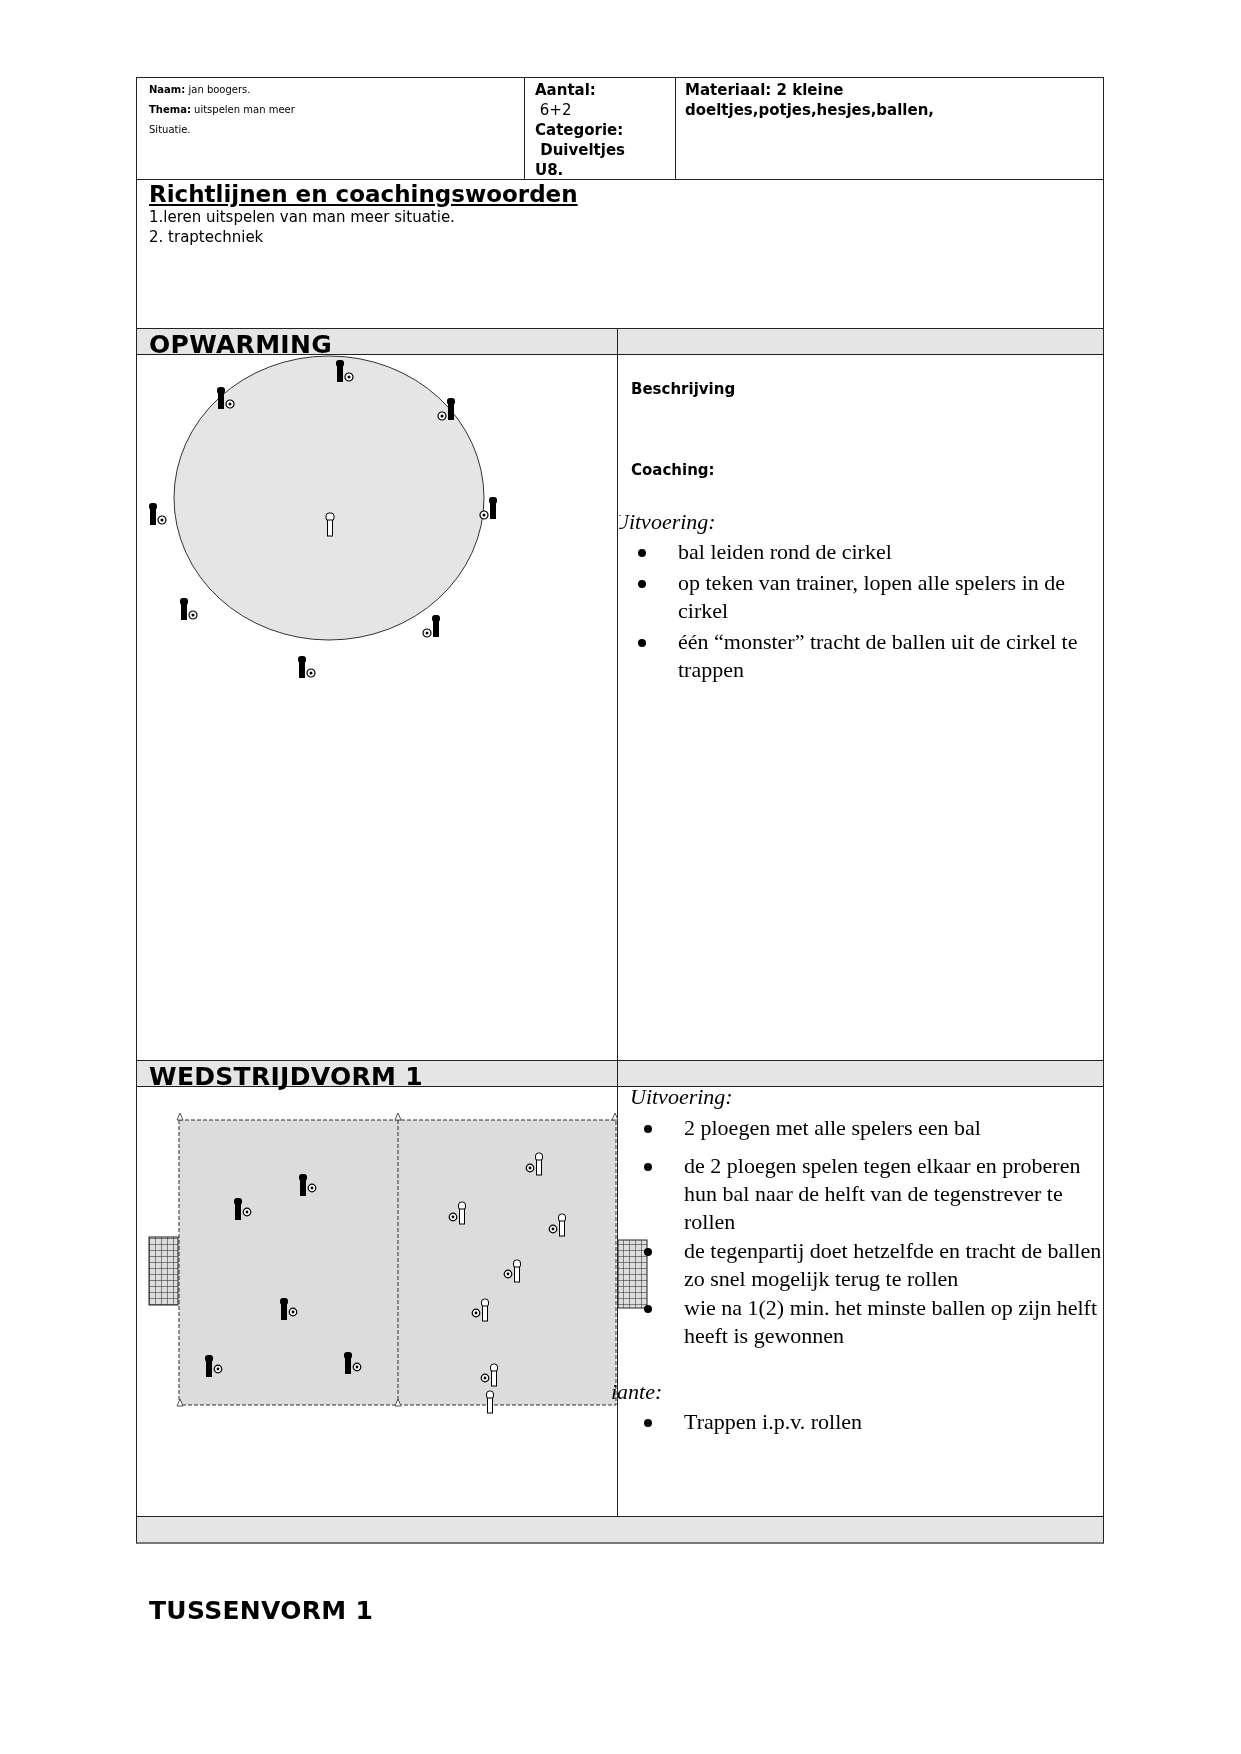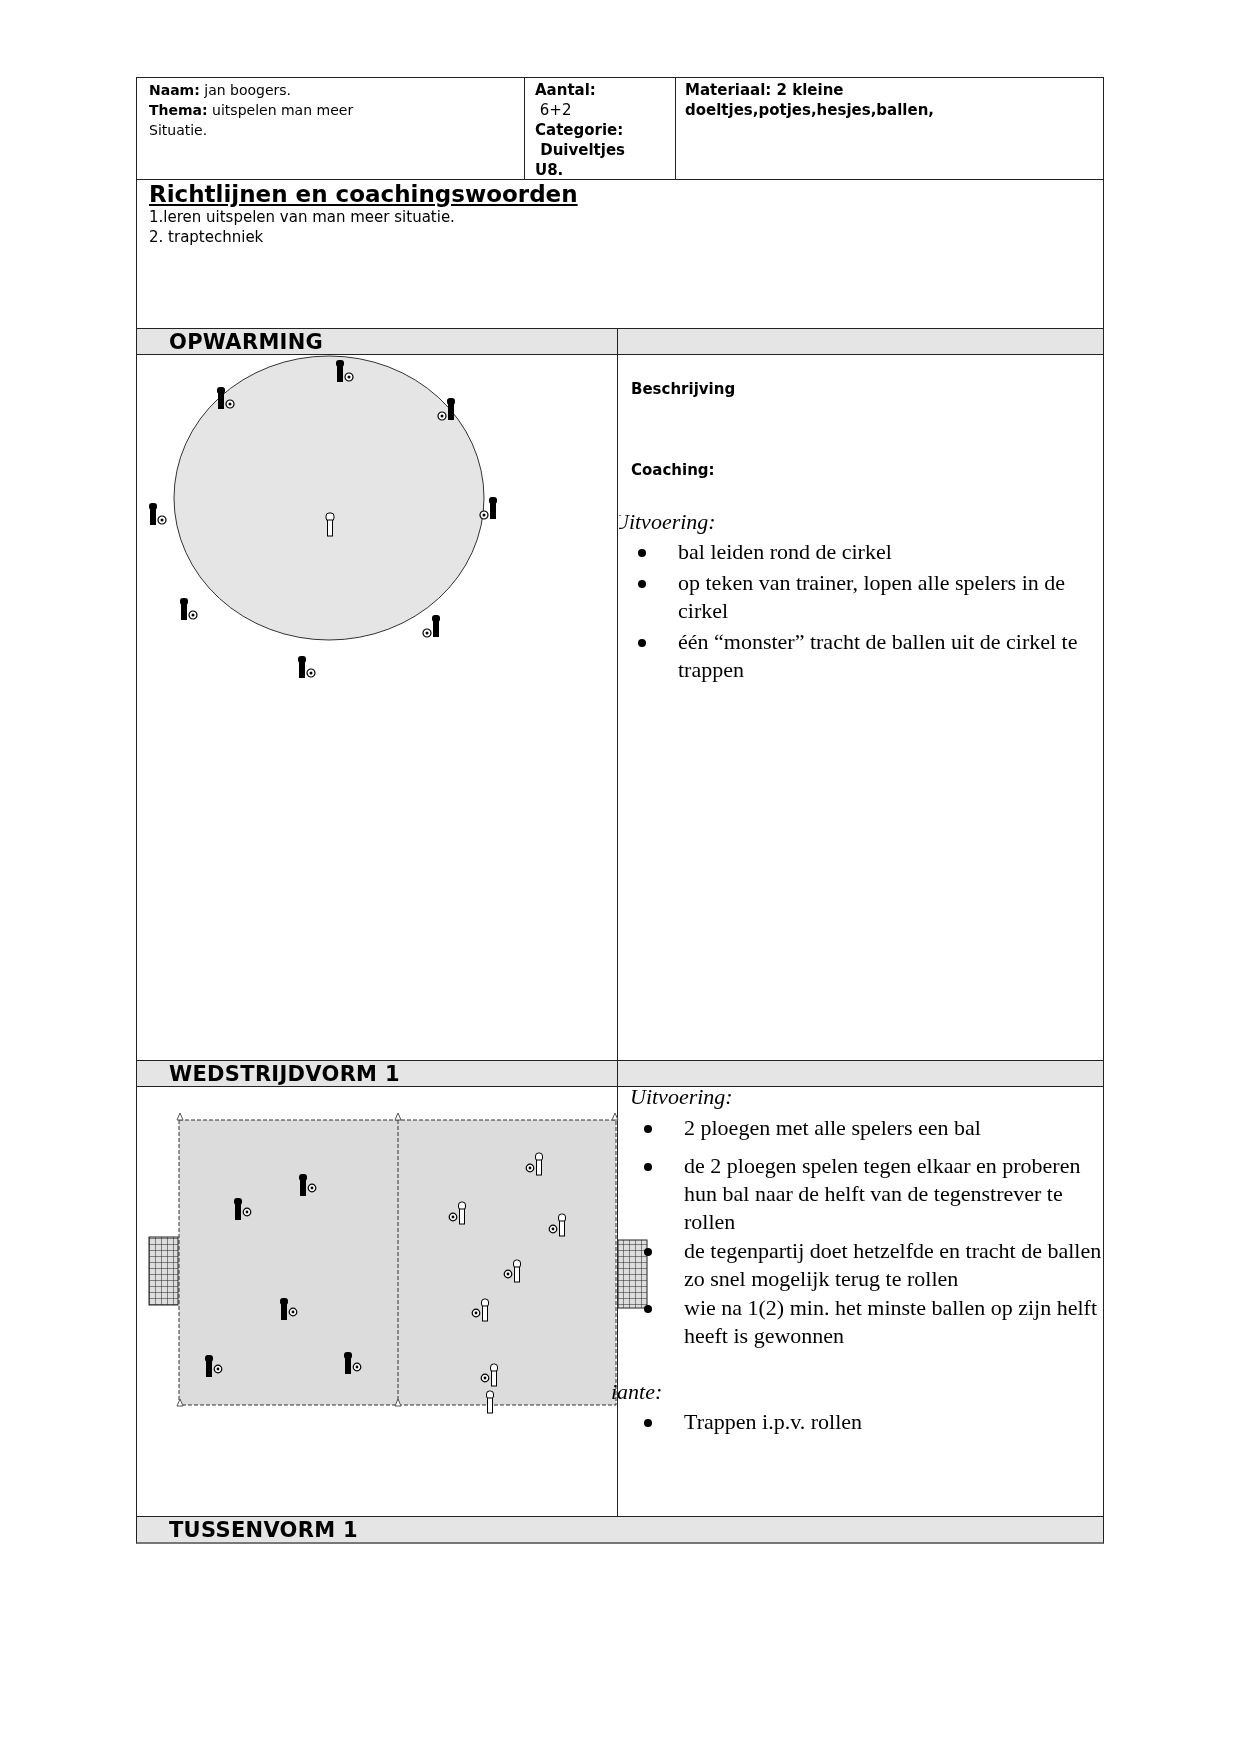--- a/index.html
+++ b/index.html
@@ -3,34 +3,34 @@
 <meta charset="utf-8">
 <style>
   html, body { margin:0; padding:0; background:#ffffff; }
   body { width:1241px; height:1754px; position:relative; overflow:hidden; font-family:"DejaVu Sans", sans-serif; color:#000; }
   .abs { position:absolute; box-sizing:border-box; }
   .border { border:1px solid #222; }
   .sans { font-family:"DejaVu Sans", sans-serif; }
   .serif { font-family:"Liberation Serif", serif;text-align:center; }
   .lbl { font-weight:bold; }
   .hdrbar { background:#e5e5e5; }
-  .section-title { font-weight:bold; font-size:21px; letter-spacing:0.3px;margin-left:20px; }
+  .section-title { font-weight:bold; font-size:25px; letter-spacing:0.3px; }
   ul.bl { list-style:none; margin:0; padding:0; }
   ul.bl li { position:relative; padding-left:48px; font-family:"Liberation Serif", serif; font-size:22px; line-height:28px; }
   ul.bl li::before { content:""; position:absolute; left:8px; top:11px; width:8px; height:8px; border-radius:50%; background:#000; }
   .player svg, .diagram svg { display:block; }
 </style>
 </head>
 <body>
 
 <div class="abs border" style="left:136px; top:77px; width:968px; height:103px;"></div>
 <div class="abs" style="left:524px; top:77px; width:1px; height:103px; background:#222;"></div>
 <div class="abs" style="left:675px; top:77px; width:1px; height:103px; background:#222;"></div>
 
-<div class="abs sans" style="left:149px; top:80px; width:370px; font-size:14px; line-height:20px;">
+<div class="abs sans" style="left:149px; top:80px; width:370px; font-size:10px; line-height:20px;">
   <div><span class="lbl">Naam:</span><span> jan boogers.</span></div>
   <div><span class="lbl">Thema:</span><span> uitspelen man meer</span></div>
   <div>Situatie.</div>
 </div>
 
 <div class="abs sans" style="left:535px; top:80px; width:138px; font-size:15px; line-height:20px;">
   <div class="lbl">Aantal:</div>
   <div style="white-space:pre;"> 6+2</div>
   <div class="lbl">Categorie:</div>
   <div class="lbl" style="white-space:pre;"> Duiveltjes</div>
@@ -270,13 +270,13 @@
   </ul>
 </div>
 <div class="abs serif" style="left:611px; top:1379px; font-size:22px; font-style:italic;">iante:</div>
 <div class="abs" style="left:636px; top:1408px; width:470px;">
   <ul class="bl">
     <li>Trappen i.p.v. rollen</li>
   </ul>
 </div>
 
 <div class="abs hdrbar border" style="left:136px; top:1516px; width:968px; height:28px; border-bottom:2px solid #777;"></div>
-<div class="abs section-title sans" style="left:149px; top:1518px;">TUSSENVORM 1</div>
+<div class="abs section-title sans" style="left:149px; top:1596px;">TUSSENVORM 1</div>
 
 </body></html>

